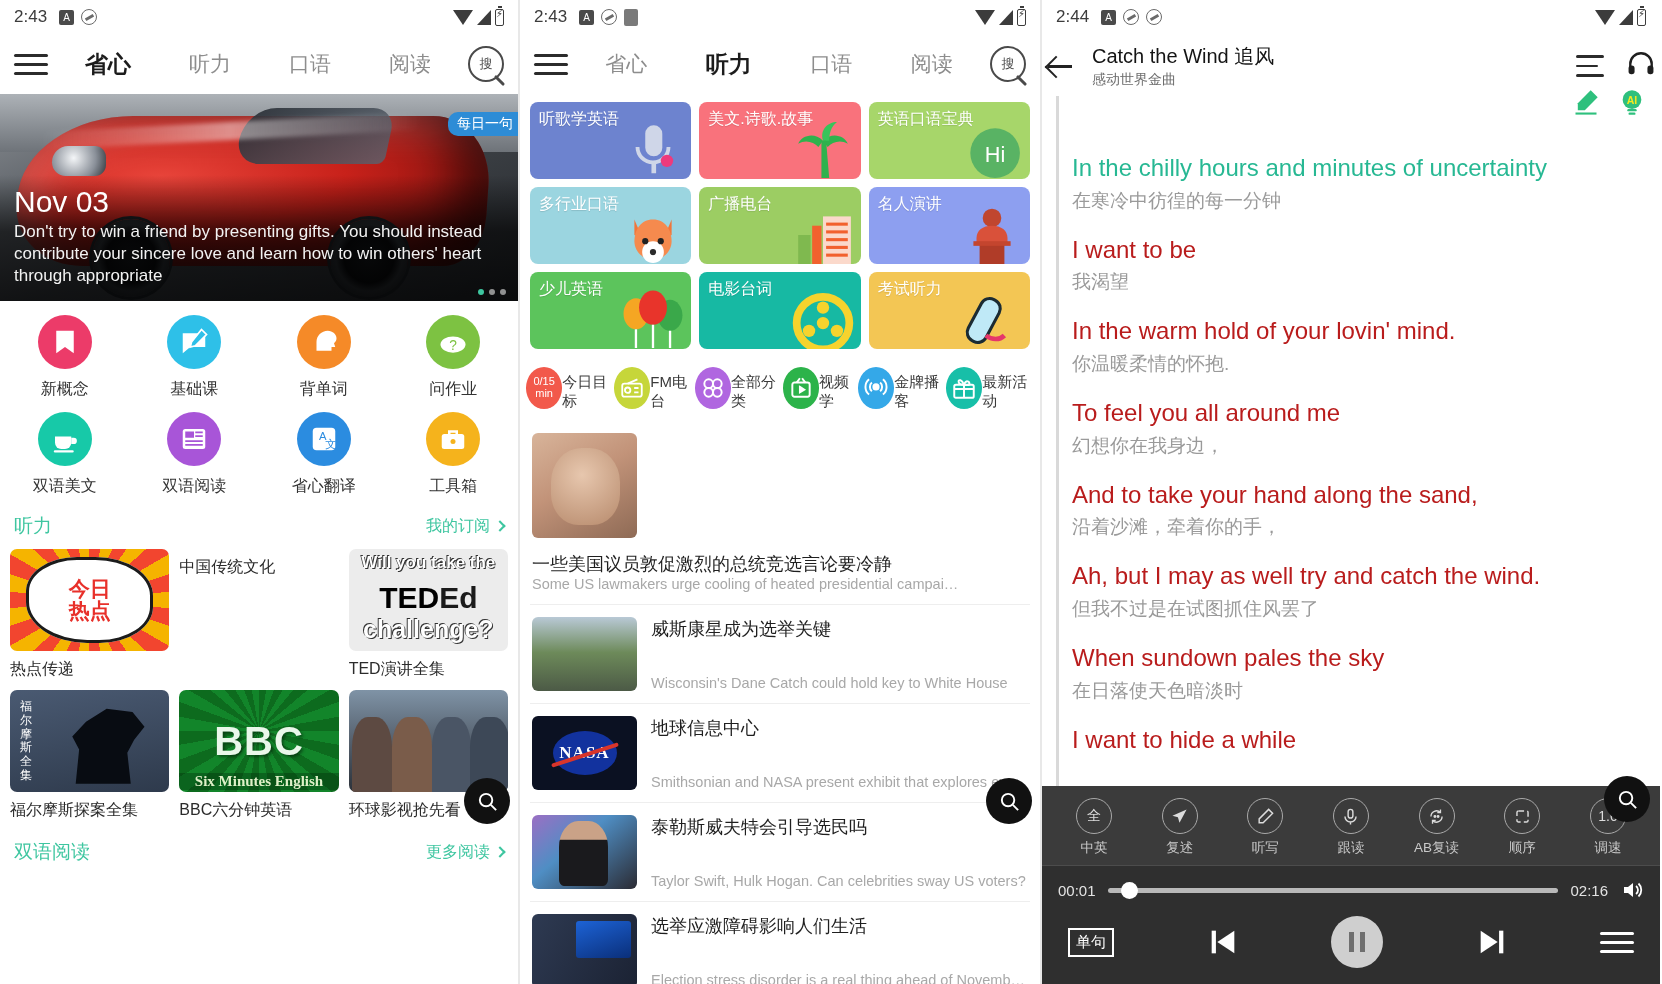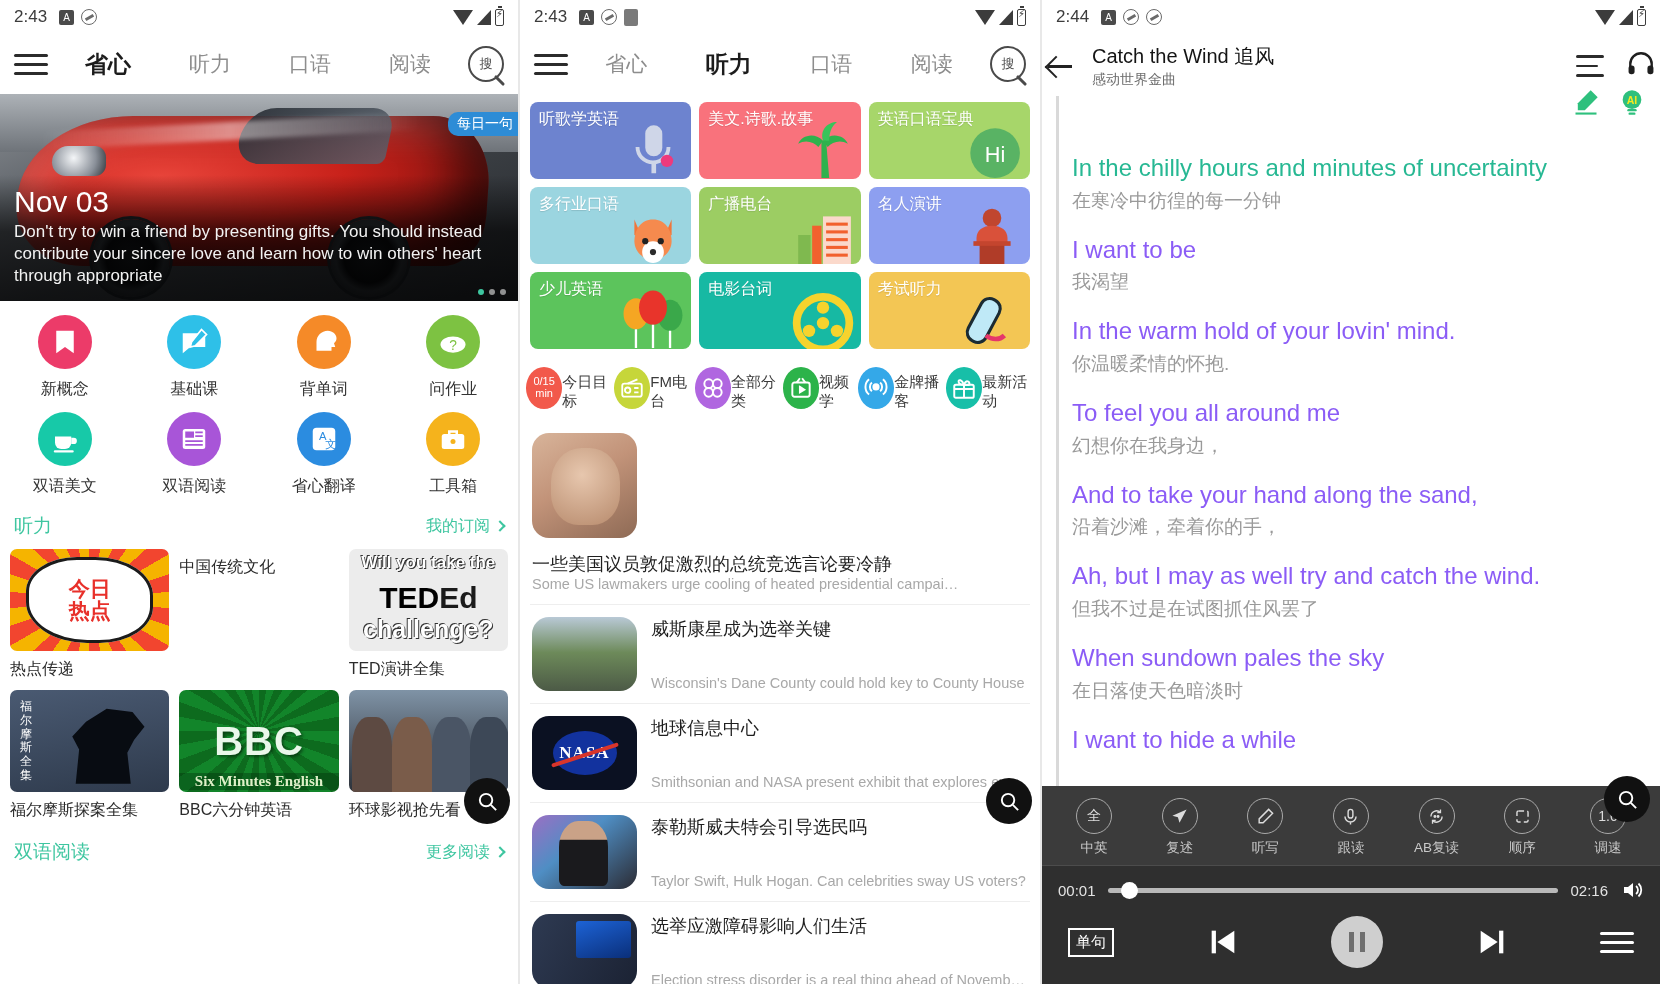--- a/index.html
+++ b/index.html
@@ -162,21 +162,21 @@
   .qcirc { width:42px; height:42px; border-radius:50%; display:flex; align-items:center;
      justify-content:center; color:#fff; }
   .qcirc svg { width:26px; height:26px; }
   .qlabel { margin-top:8px; font-size:15px; color:#3b3b3b; }
   .qgoal { font-size:11px; line-height:1.05; text-align:center; color:#fff; }
 
   
   .newslist { padding: 0 10px; }
   .newsitem { display:flex; gap:14px; padding: 12px 2px; border-top:1px solid #eee; cursor:pointer; }
   .newsitem:first-child { border-top:none;flex-direction:column; }
-  .nthumb { width:105px; height:74px; border-radius:17px; flex:0 0 105px; overflow:hidden; position:relative; }
+  .nthumb { width:105px; height:74px; border-radius:6px; flex:0 0 105px; overflow:hidden; position:relative; }
   .ntext { flex:1; display:flex; flex-direction:column; justify-content:space-between; min-width:0; }
   .ntitle { font-size:18px; color:#1f1f1f; white-space:nowrap; overflow:hidden; text-overflow:ellipsis; }
   .nsub { font-size:14.5px; color:#a8a8a8; white-space:nowrap; overflow:hidden; text-overflow:ellipsis; }
   .th-trump { background: linear-gradient(150deg,#d8b49a 0%,#c29379 45%,#8e6a55 100%); }
   .th-trump:after { content:""; position:absolute; left:18%; top:14%; width:66%; height:74%;
      background: radial-gradient(circle at 45% 35%, #e7c7ae, #b78a6c); border-radius:44% 44% 40% 40%; }
   .th-wisc { background: linear-gradient(180deg,#b9c9d6 0%,#6d8a5a 48%,#4c5a46 100%); }
   .th-nasa { background:#0b1122; display:flex; align-items:center; justify-content:center; }
   .th-nasa .logo { width:64px; height:44px; border-radius:50%; background:#12329e; position:relative;
      display:flex; align-items:center; justify-content:center; color:#fff; font-weight:bold; font-size:17px;
@@ -204,21 +204,21 @@
   .listicon { width:28px; height:22px; display:flex; flex-direction:column; justify-content:space-between; cursor:pointer; }
   .listicon span { display:block; height:2.6px; background:#2b2b2b; border-radius:2px; }
   .listicon span:nth-child(1){ width:100%; } .listicon span:nth-child(2){ width:80%; }
   .listicon span:nth-child(3){ width:100%; }
   .sidetools { position:absolute; right:14px; top:88px; display:flex; flex-direction:row; gap:18px; z-index:12; }
   .sidetools .st { width:28px; height:28px; cursor:pointer; }
 
   .lyrics { position:absolute; left:0; right:0; top:152px; bottom:0; padding: 0 30px 0 14px; }
   .lbar { position:absolute; left:14px; top:-56px; bottom:0; width:3px; background:#d9d9d9; }
   .lrow { margin-bottom: 20px; padding-left:16px; }
-  .len { font-size:24px; color:#8b5cf6; line-height:1.32; }
+  .len { font-size:24px; color:#b91c1c; line-height:1.32; }
   .len.cur { color:#27b893; }
   .lcn { font-size:19px; color:#9a9a9a; margin-top:4px; }
 
   .player { position:absolute; left:0; right:0; bottom:0; background:#3b3b3b; z-index:20; }
   .ptools { display:flex; justify-content:space-between; padding: 12px 16px 8px;
      background:#3b3b3b; border-bottom:1px solid #4c4c4c; }
   .ptool { display:flex; flex-direction:column; align-items:center; gap:5px; cursor:pointer; width:72px; }
   .ptc { width:36px; height:36px; border-radius:50%; border:1.6px solid #a9a9a9;
      display:flex; align-items:center; justify-content:center; color:#dcdcdc; font-size:14px; }
   .ptc svg { width:19px; height:19px; }
@@ -645,21 +645,21 @@
         <div class="nthumb th-trump"></div>
         <div class="ntext">
           <div class="ntitle">一些美国议员敦促激烈的总统竞选言论要冷静</div>
           <div class="nsub">Some US lawmakers urge cooling of heated presidential campai…</div>
         </div>
       </div>
       <div class="newsitem">
         <div class="nthumb th-wisc"></div>
         <div class="ntext">
           <div class="ntitle">威斯康星成为选举关键</div>
-          <div class="nsub">Wisconsin's Dane County could hold key to County House</div>
+          <div class="nsub">Wisconsin's Dane Catch could hold key to White House</div>
         </div>
       </div>
       <div class="newsitem">
         <div class="nthumb th-nasa">
             <div class="logo">NASA</div>
           </div>
         <div class="ntext">
           <div class="ntitle">地球信息中心</div>
           <div class="nsub">Smithsonian and NASA present exhibit that explores ever-changi…</div>
         </div>

